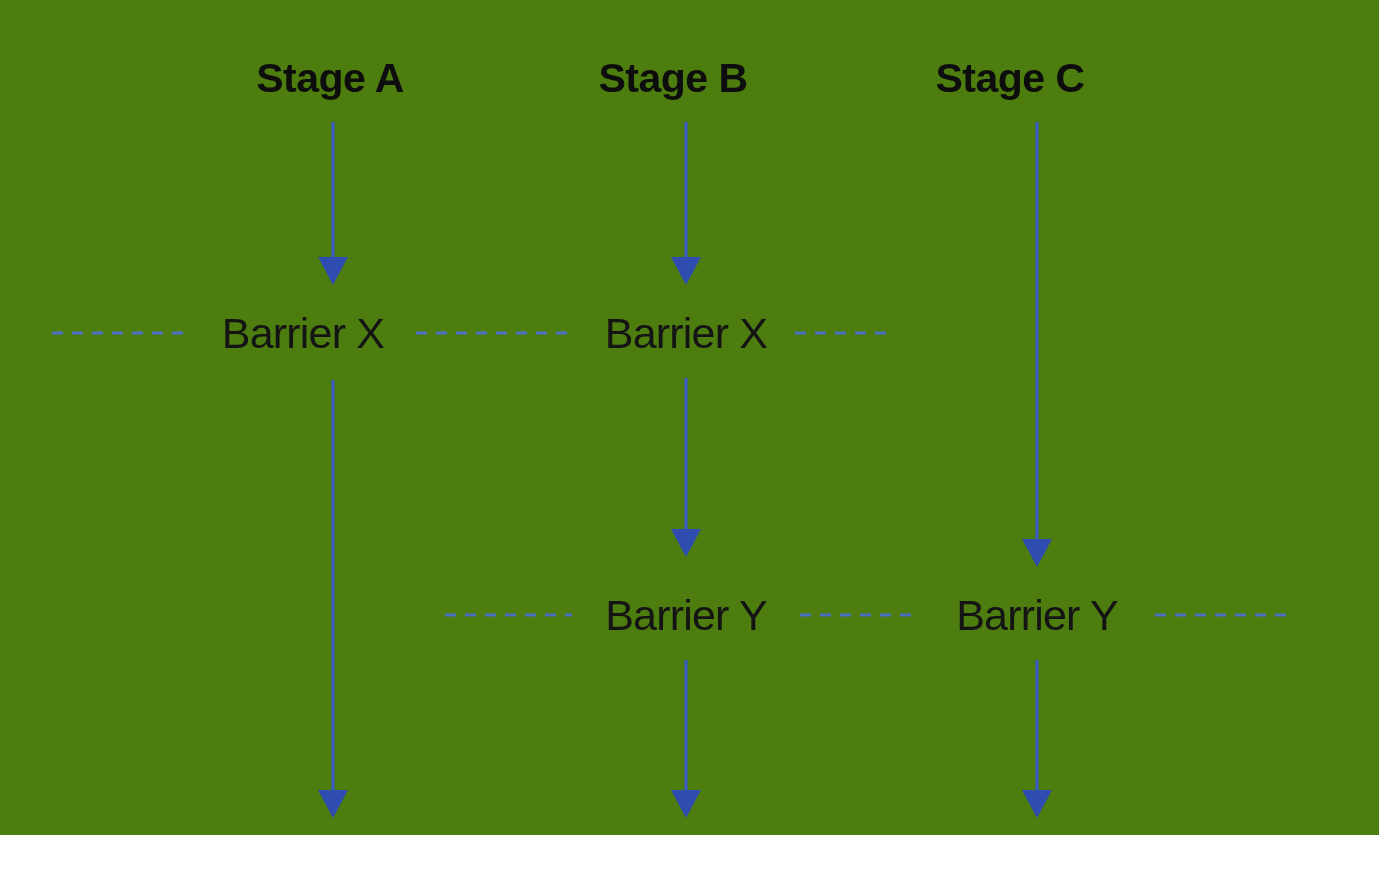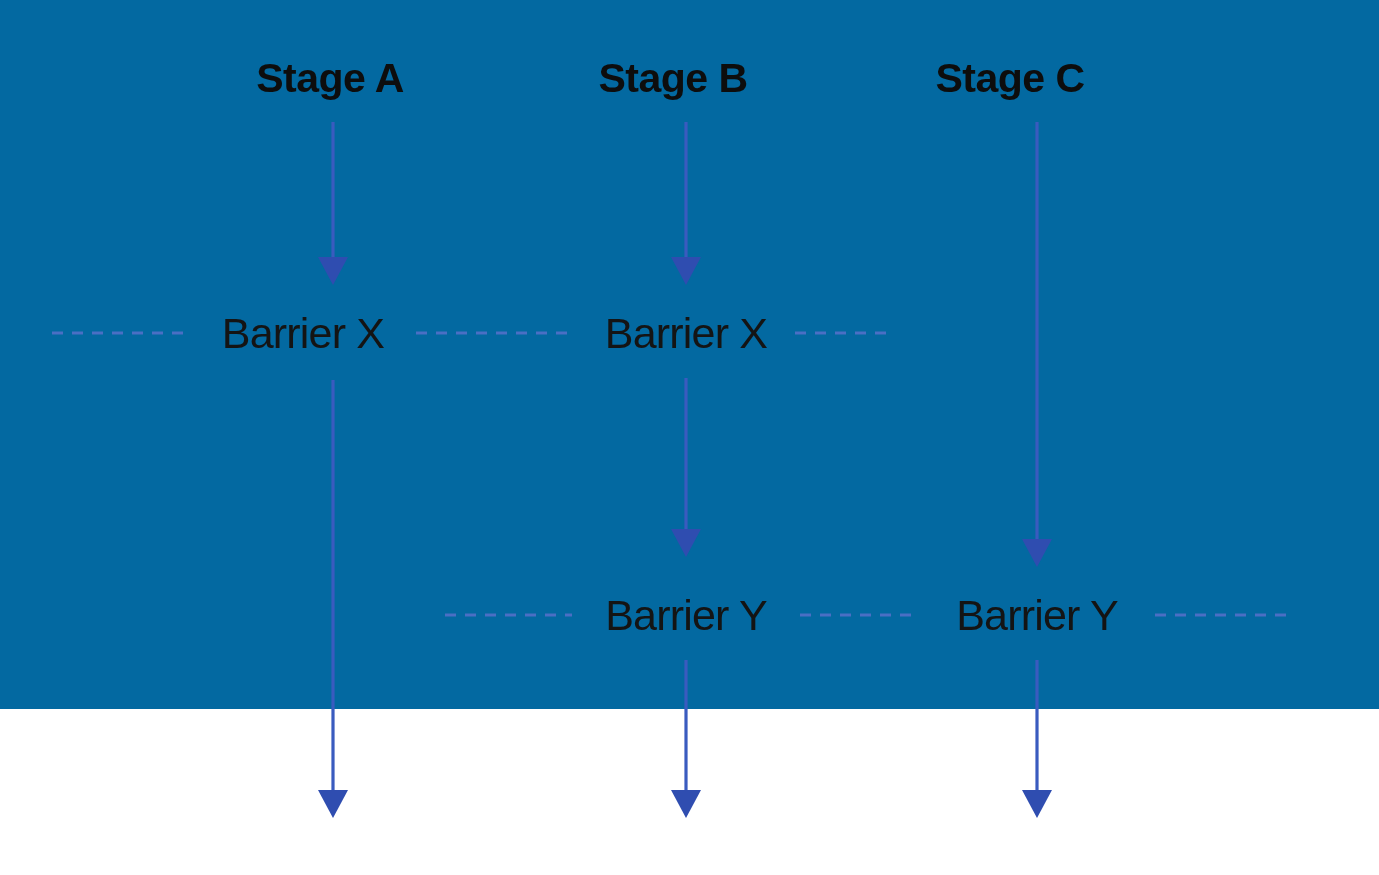--- a/index.html
+++ b/index.html
@@ -9,22 +9,22 @@
   }
   body {
     width: 1379px;
     height: 875px;
     font-family: "Liberation Sans", sans-serif;
     overflow: hidden;
   }
   #diagram-root {
     position: relative;
     width: 1379px;
-    height: 709px;
-    background: #0369a1;
+    height: 835px;
+    background: #4d7c0f;
   }
   svg#flow-svg {
     position: absolute;
     top: 0;
     left: 0;
     width: 1379px;
     height: 875px;
     display: block;
   }
   .stage-label {

